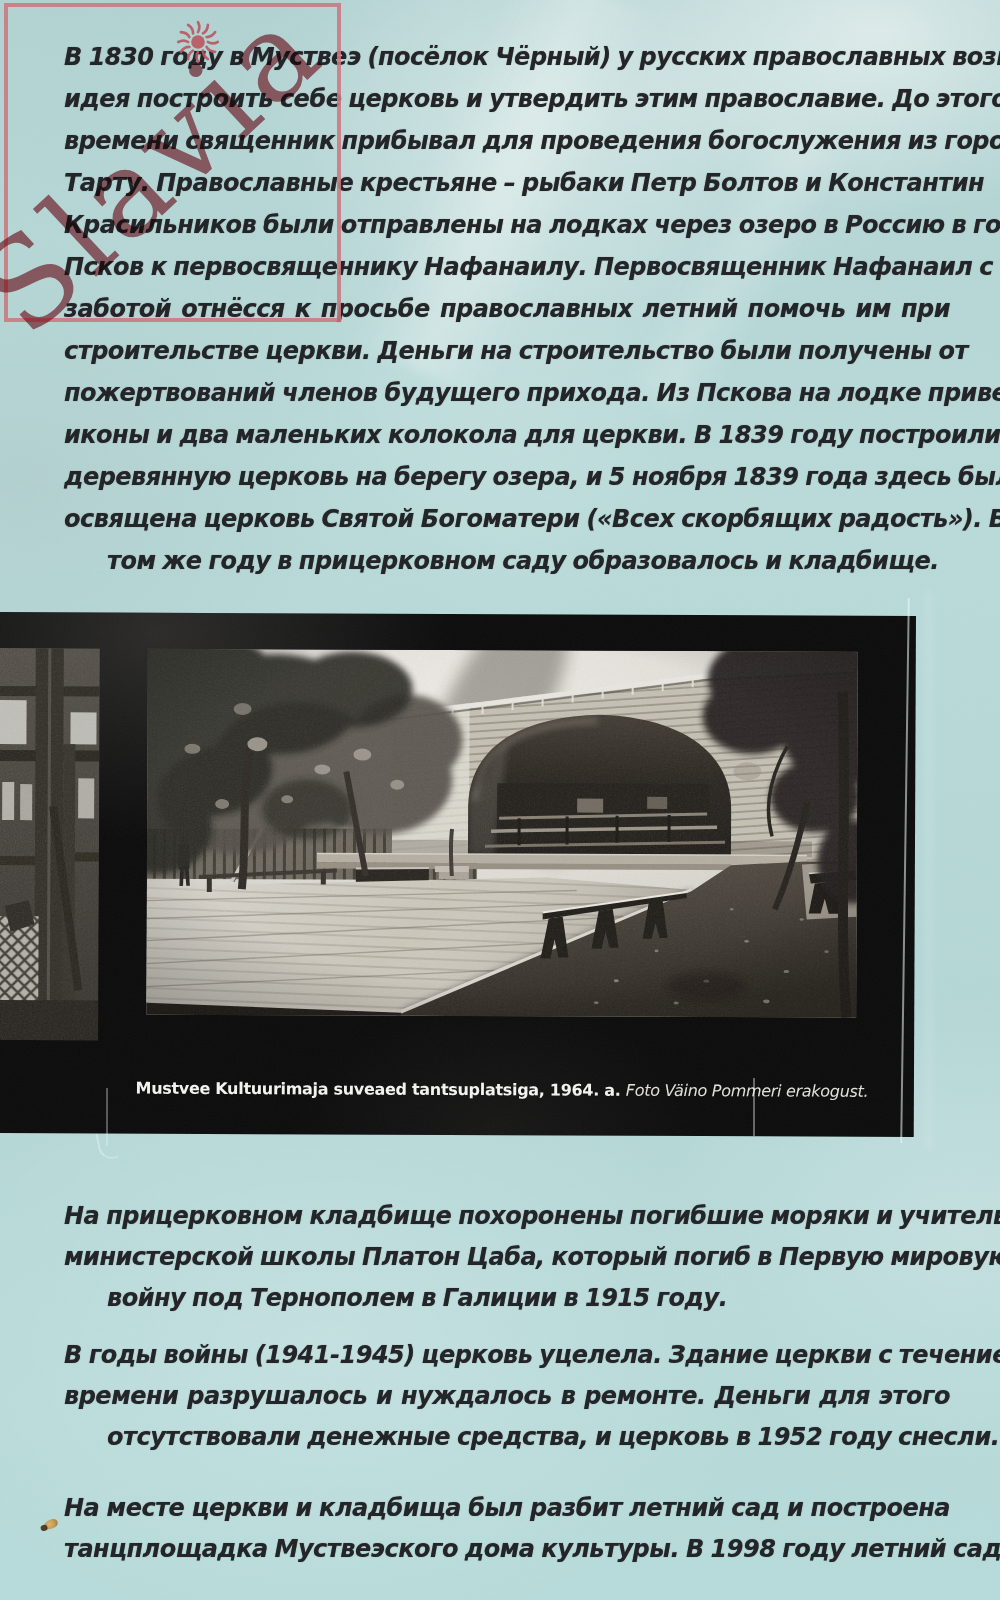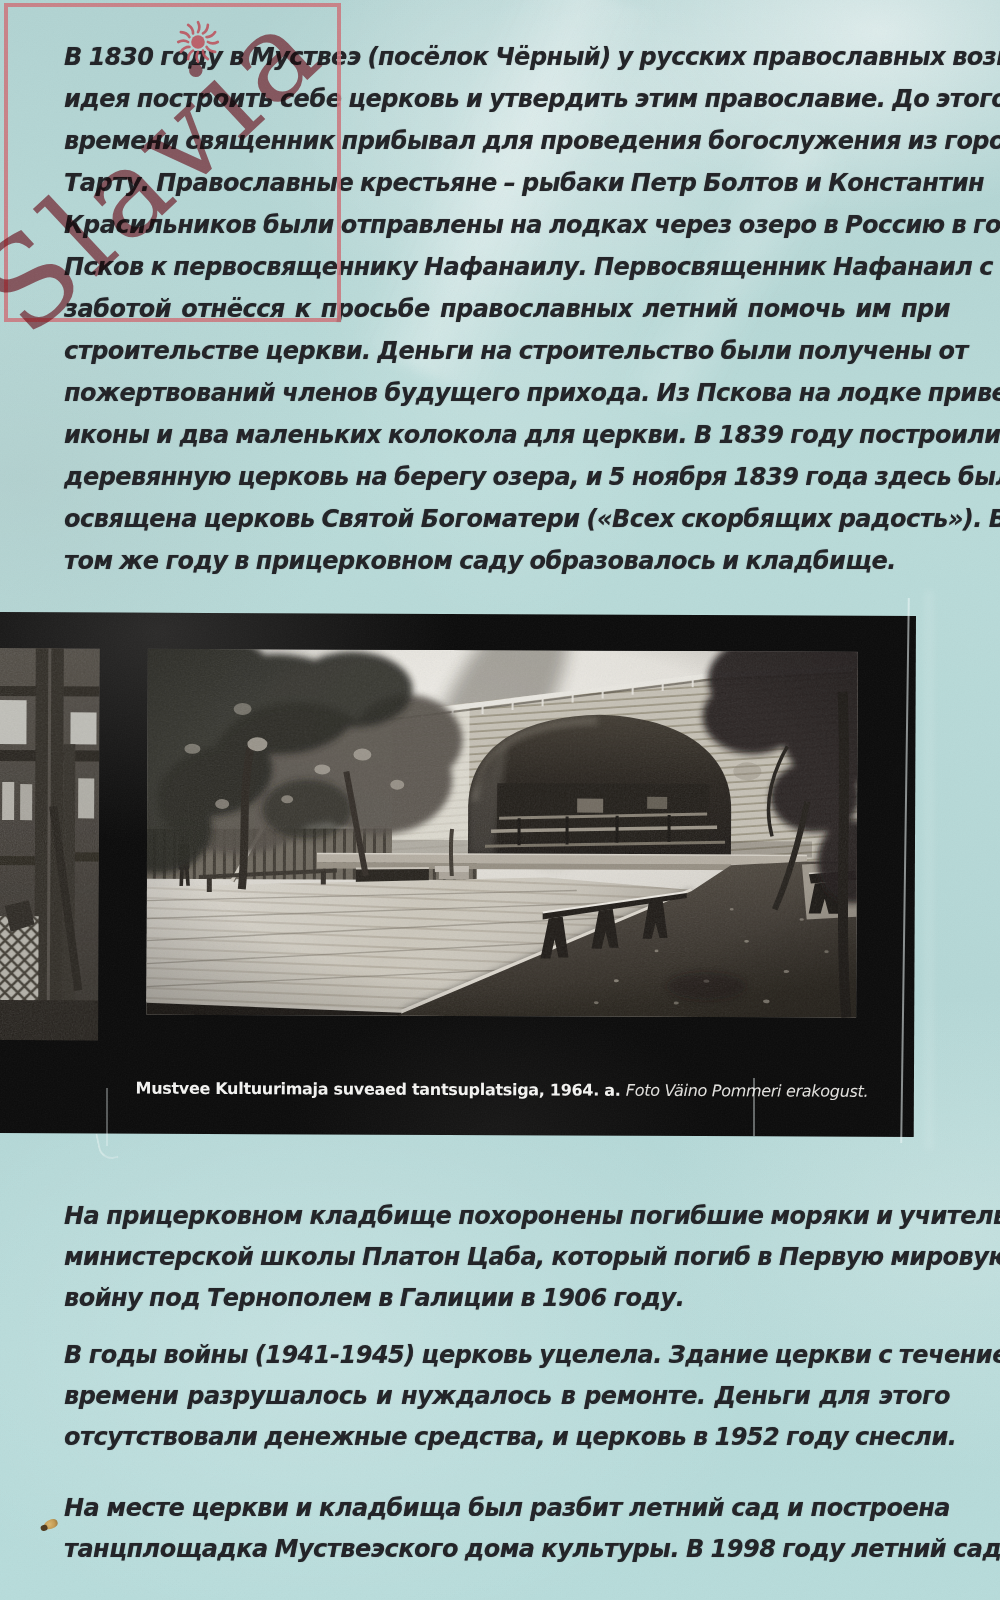--- a/index.html
+++ b/index.html
@@ -33,21 +33,21 @@
   
   .para{
     position:absolute;left:64px;width:886px;
     font-weight:bold;font-style:italic;
     font-size:24px;color:#202125;
     letter-spacing:-0.5px;word-spacing:-1px;
     text-shadow:0 0 1px rgba(30,30,34,0.5);
   }
   .para .line{height:42px;line-height:42px;text-align:justify;text-align-last:justify;white-space:nowrap;}
   .para.tight .line{height:41px;line-height:41px;}
-  .para .line.last{text-align-last:left;}
+  .para .line.last{text-align-last:left;margin-left:43px;}
   #para-0{top:36px;}
   #para-1{top:1196px;}
   #para-2{top:1335px;}
   #para-3{top:1488px;}
   
   .photo-panel{
     position:absolute;left:-6px;top:612px;width:922px;height:521px;
     background:#0b0b0b;transform:rotate(0.25deg);transform-origin:0 0;
   }
   .panel-sheen{
@@ -113,21 +113,21 @@
     <div class="line">строительстве церкви. Деньги на строительство были получены от</div>
     <div class="line">пожертвований членов будущего прихода. Из Пскова на лодке привезли</div>
     <div class="line">иконы и два маленьких колокола для церкви. В 1839 году построили</div>
     <div class="line">деревянную церковь на берегу озера, и 5 ноября 1839 года здесь была</div>
     <div class="line">освящена церковь Святой Богоматери («Всех скорбящих радость»). В</div>
     <div class="line last">том же году в прицерковном саду образовалось и кладбище.</div>
   </div>
 <div class="para tight" id="para-1">
     <div class="line">На прицерковном кладбище похоронены погибшие моряки и учитель</div>
     <div class="line">министерской школы Платон Цаба, который погиб в Первую мировую</div>
-    <div class="line last">войну под Тернополем в Галиции в 1906 году.</div>
+    <div class="line last">войну под Тернополем в Галиции в 1915 году.</div>
   </div>
 <div class="para tight" id="para-2">
     <div class="line">В годы войны (1941-1945) церковь уцелела. Здание церкви с течением</div>
     <div class="line">времени разрушалось и нуждалось в ремонте. Деньги для этого</div>
     <div class="line last">отсутствовали денежные средства, и церковь в 1952 году снесли.</div>
   </div>
 <div class="para tight" id="para-3">
     <div class="line">На месте церкви и кладбища был разбит летний сад и построена</div>
     <div class="line">танцплощадка Муствеэского дома культуры. В 1998 году летний сад</div>
   </div>

